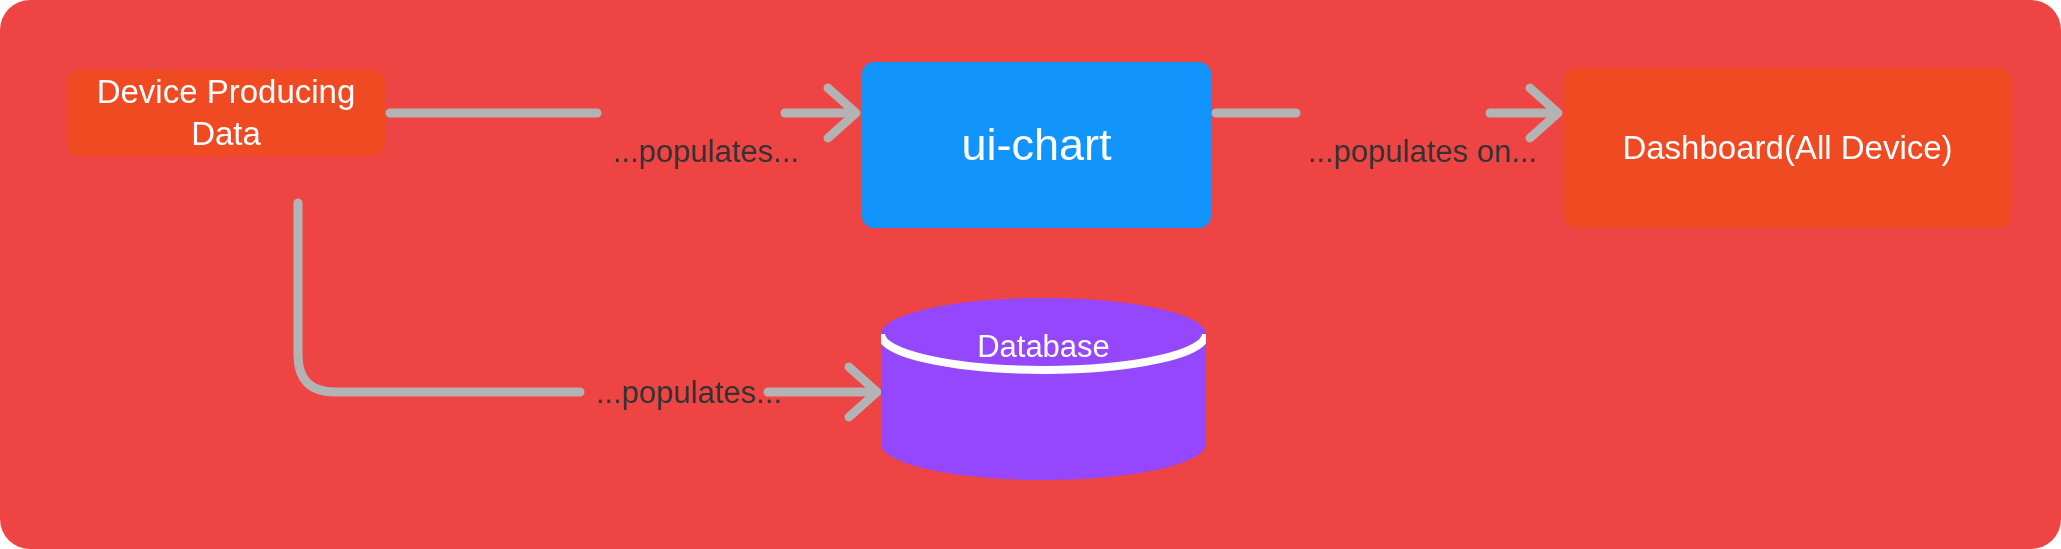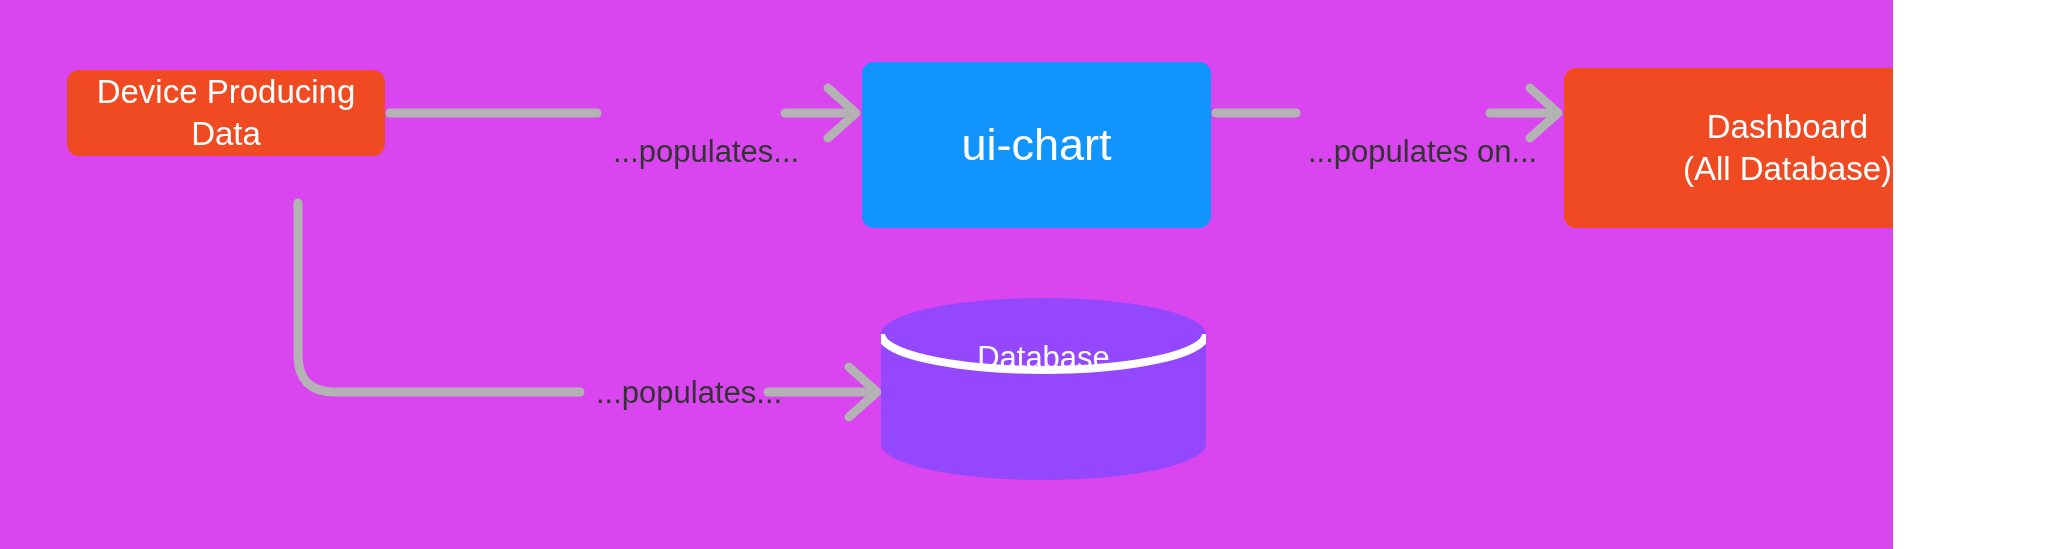--- a/index.html
+++ b/index.html
@@ -6,24 +6,25 @@
     margin: 0;
     padding: 0;
     background: #ffffff;
   }
   body {
     font-family: "Liberation Sans", sans-serif;
     -webkit-font-smoothing: antialiased;
   }
   #diagram-canvas {
     position: relative;
-    width: 1893px;
+    width: 2061px;
     height: 549px;
-    background: #d946ef;
+    background: #ef4444;
     overflow: hidden;
+    border-radius: 30px;
   }
   #edge-layer {
     position: absolute;
     left: 0;
     top: 0;
     width: 2061px;
     height: 549px;
   }
   .node {
     position: absolute;
@@ -54,42 +55,42 @@
     background: #1195FC;
     font-size: 45px;
   }
   #node-dashboard {
     left: 1564px;
     top: 68px;
     width: 447px;
     height: 160px;
     background: #F04A23;
     font-size: 33px;
-    flex-direction: column;
+    flex-direction: row;
   }
   .node-line {
     display: block;
   }
   #node-database {
     left: 881px;
     top: 298px;
     width: 325px;
     height: 182px;
   }
   #node-database .cyl-svg {
     position: absolute;
     left: 0;
     top: 0;
     width: 325px;
     height: 182px;
   }
   #node-database .cyl-label {
     position: absolute;
     left: 0;
-    top: 41px;
+    top: 30px;
     width: 325px;
     text-align: center;
     color: #ffffff;
     font-size: 31px;
     line-height: 1.2;
   }
   .edge-label {
     position: absolute;
     color: #333333;
     font-size: 31px;
@@ -137,21 +138,21 @@
   <div class="node node-box" id="node-device">
     <span>Device Producing Data</span>
   </div>
 
   <div class="node node-box" id="node-uichart">
     <span>ui-chart</span>
   </div>
 
   <div class="node node-box" id="node-dashboard">
     <span class="node-line">Dashboard</span>
-    <span class="node-line">(All Database)</span>
+    <span class="node-line">(All Device)</span>
   </div>
 
   <div class="node" id="node-database">
     <svg class="cyl-svg" viewBox="0 0 325 182" xmlns="http://www.w3.org/2000/svg">
       <path d="M 0 36 A 162.5 36 0 0 1 325 36 L 325 146 A 162.5 36 0 0 1 0 146 Z" fill="#9447FC"></path>
       <path d="M 0 36 A 162.5 36 0 0 0 325 36" fill="none" stroke="#ffffff" stroke-width="8"></path>
     </svg>
     <div class="cyl-label">Database</div>
   </div>
 

